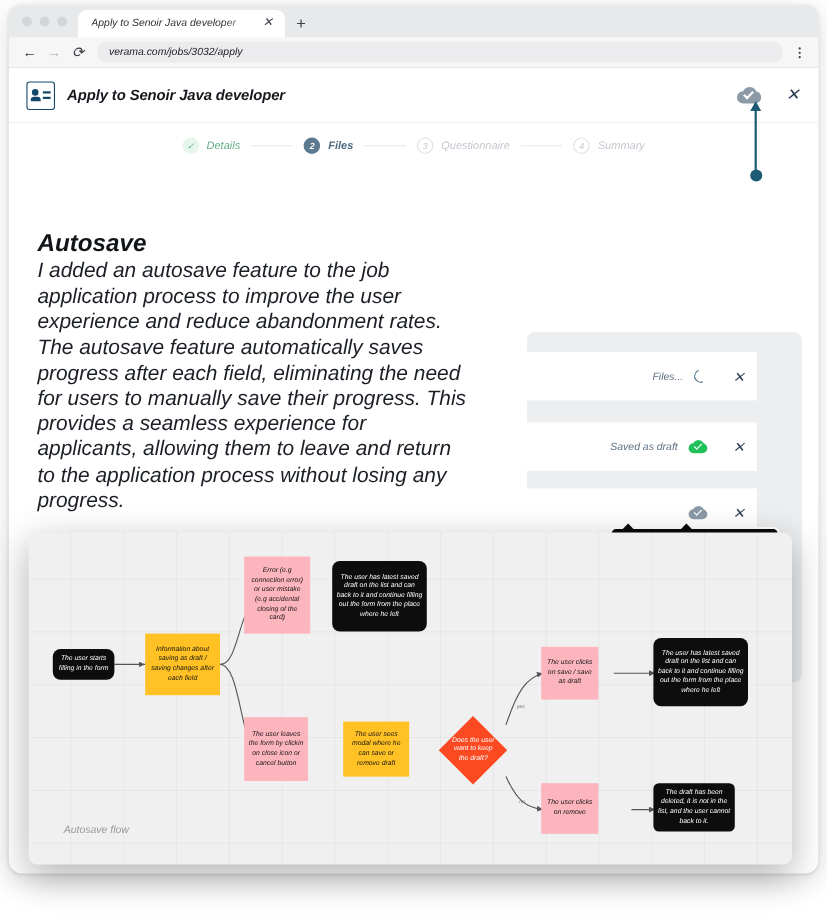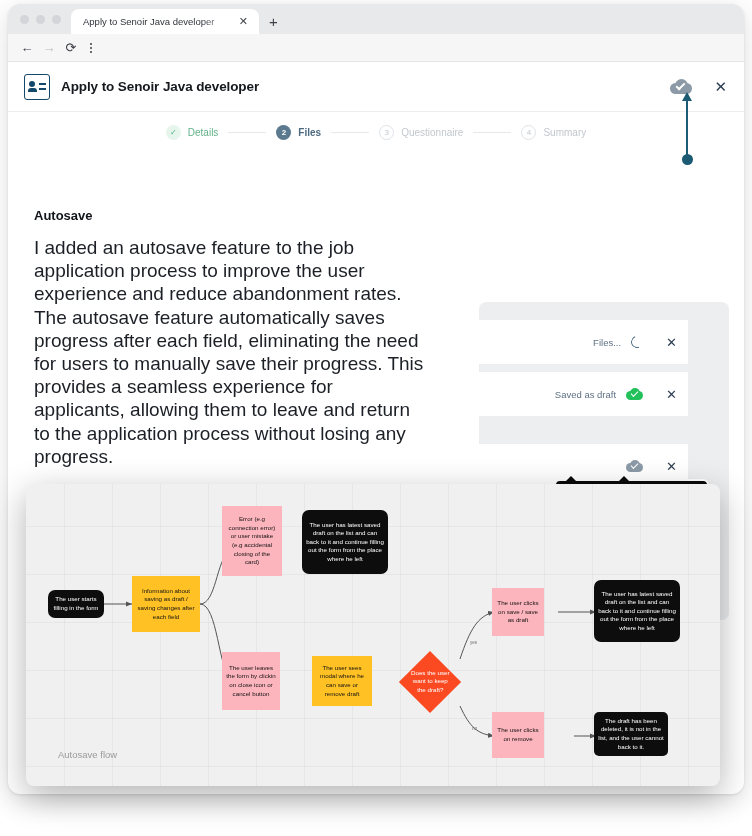--- a/index.html
+++ b/index.html
@@ -2,21 +2,21 @@
 <html><head>
 <meta charset="utf-8">
 <style>
   * { box-sizing: border-box; margin: 0; padding: 0; }
   html, body {
     width: 752px; height: 836px;
     background: #ffffff;
     font-family: "Liberation Sans", sans-serif;
     overflow: hidden;
   }
-  .page { position: relative; width: 752px; height: 668px; }
+  .page { position: relative; width: 752px; height: 668px; font-style: italic; }
 
   
   .browser {
     position: absolute; left: 8px; top: 4px;
     width: 736px; height: 790px;
     background: #ffffff;
     border-radius: 12px;
     box-shadow: 0 6px 26px rgba(0,0,0,0.13), 0 1px 3px rgba(0,0,0,0.10);
     overflow: hidden;
   }
@@ -126,21 +126,21 @@
   .step.active .circ { background: #5c7a8f; color: #fff; font-weight: bold; }
   .step.active .lbl { color: #4d6a80; font-weight: bold; }
   .step.todo .circ { border: 1px solid #dfe3e7; color: #c2c8ce; }
   .step.todo .lbl { color: #c2c8ce; }
   .step .lbl { font-size: 10px; }
   .steprule { width: 38px; height: 1px; background: #e6e9ec; margin: 0 10px; }
 
   
   .content { position: relative; height: 305px; background:#fff; }
   .article { position: absolute; left: 26px; top: 56px; width: 390px; }
-  .art-h { font-size: 13px; font-weight: bold; color: #111418; margin-bottom: 13px; }
+  .art-h { font-size: 22px; font-weight: bold; color: #111418; margin-bottom: 1px; }
   .art-p { font-size: 19px; line-height: 23.2px; color: #1c2026; }
 
   
   .toastpanel {
     position: absolute; left: 471px; top: 150px;
     width: 250px; height: 318px;
     background: #eceef0; border-radius: 7px;
     overflow: visible;
   }
   .toast {
@@ -248,20 +248,23 @@
         <span class="tab-title">Apply to Senoir Java developer</span>
         <span class="tab-close">✕</span>
       </div>
       <div class="newtab">+</div>
     </div>
 
     <div class="urlbar">
       <div class="navbtn">←</div>
       <div class="navbtn fwd">→</div>
       <div class="navbtn">⟳</div>
+      <div class="omnibox">
+        <span>verama.com/jobs/3032/apply</span>
+      </div>
       <div class="kebab">
           <i></i>
           <i></i>
           <i></i>
         </div>
     </div>
 
     <div class="apphead">
       <div class="idcard">
         <span class="av"></span>
@@ -312,21 +315,21 @@
       </div>
 
       <div class="toastpanel">
 
         <div class="toast" style="top:18px;">
           <span class="msg">Files...</span>
           <span class="spinner"></span>
           <span class="x">✕</span>
         </div>
 
-        <div class="toast" style="top:70px;">
+        <div class="toast" style="top:82px;">
           <span class="msg">Saved as draft</span>
           <span class="cloud green" style="width:17px;height:12px;">
             <span class="body" style="width:17px;height:9px;"></span>
             <span class="puff" style="left:4px;width:10px;height:10px;"></span>
             <span class="tick" style="left:4.5px;top:3px;width:7px;height:4px;border-width:1.6px;"></span>
           </span>
           <span class="x">✕</span>
         </div>
 
         <div class="toast" style="top:142px;">

